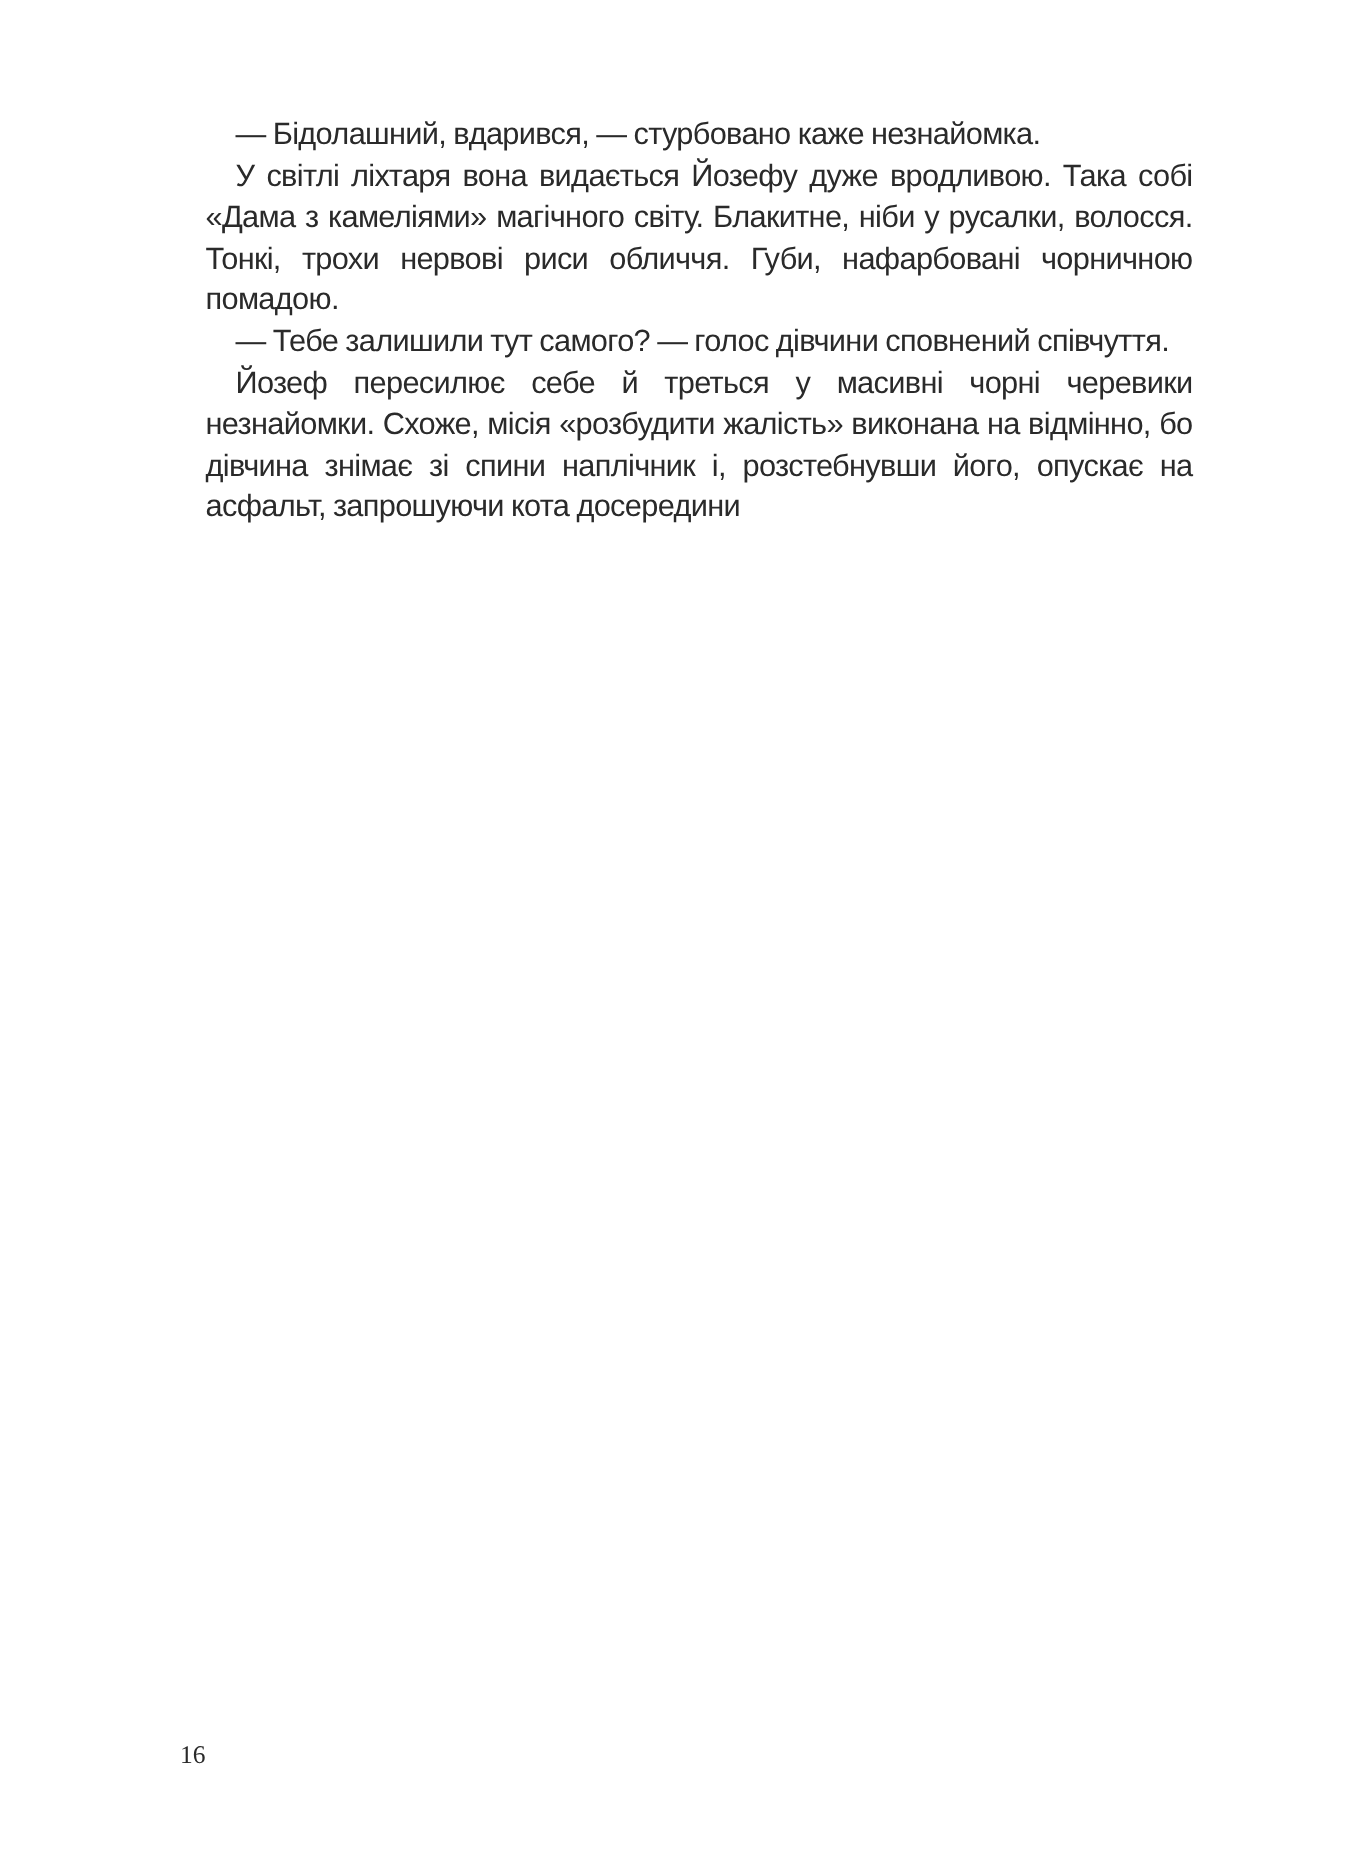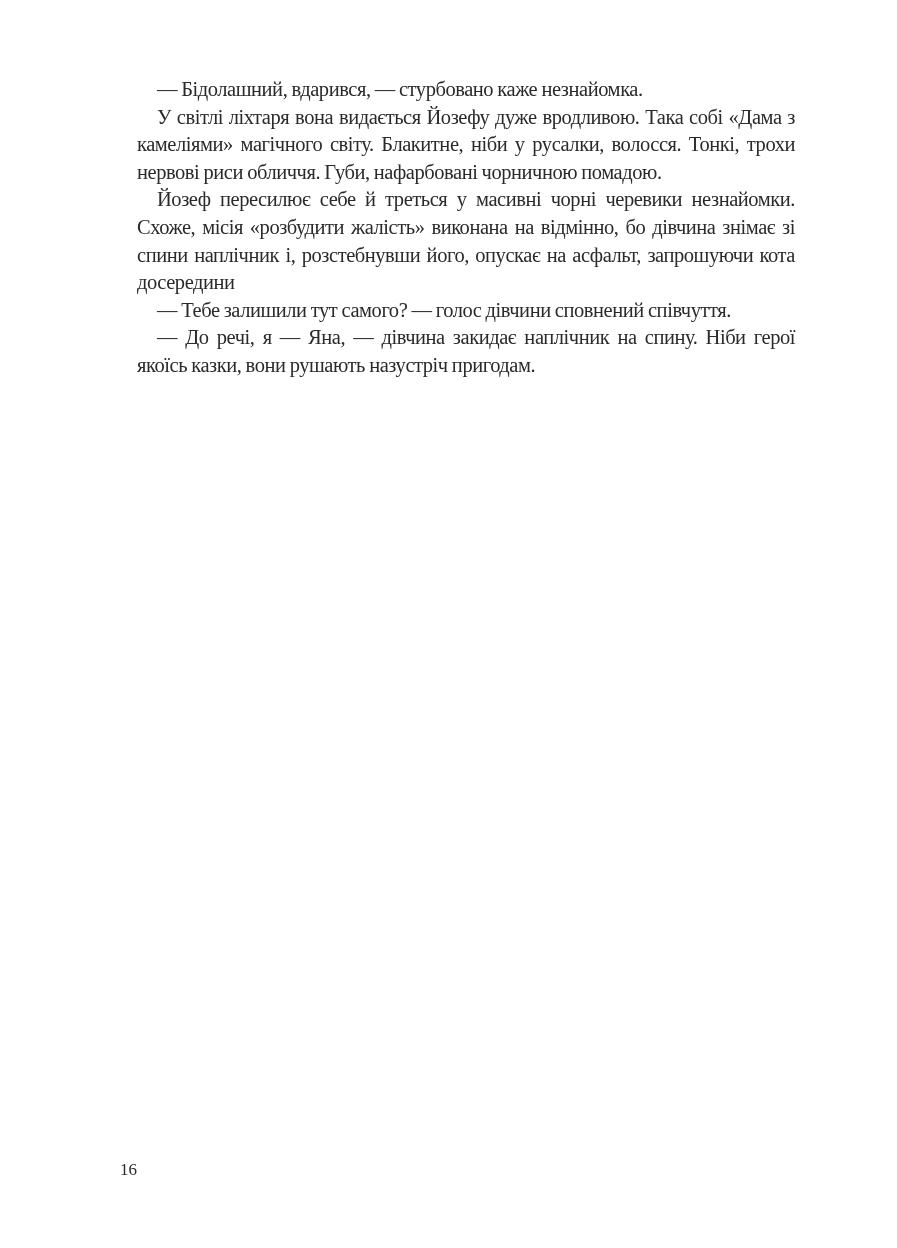--- a/index.html
+++ b/index.html
@@ -18,21 +18,21 @@
       left: 0; top: 0;
       width: 897px;
       height: 1248px;
       background: #ffffff;
     }
     .text-block {
       position: absolute;
       left: 137px;
       top: 76px;
       width: 658px;
-      font-family: Liberation Serif, serif;
+      font-family: Liberation Sans, sans-serif;
       font-size: 20.5px;
       line-height: 27.6px;
       color: #2a2a2a;
       letter-spacing: -0.45px;
       word-spacing: -0.5px;
     }
     .para {
       margin: 0;
       text-indent: 20px;
       text-align: justify;
@@ -48,18 +48,17 @@
       color: #2a2a2a;
     }
   </style>
 </head>
 <body>
 
 <div class="page">
   <div class="text-block">
     <p class="para">— Бідолашний, вдарився, — стурбовано каже незнайомка.</p>
     <p class="para">У світлі ліхтаря вона видається Йозефу дуже вродливою. Така собі «Дама з камеліями» магічного світу. Блакитне, ніби у русалки, волосся. Тонкі, трохи нервові риси обличчя. Губи, нафарбовані чорничною помадою.</p>
+    <p class="para">— Тебе залишили тут самого? — голос дівчини сповнений співчуття.</p>
     <p class="para">Йозеф пересилює себе й треться у масивні чорні чере­вики незнайомки. Схоже, місія «розбудити жалість» вико­нана на відмінно, бо дівчина знімає зі спини наплічник і, розстебнувши його, опускає на асфальт, запрошуючи кота досередини</p>
-    <p class="para">— Тебе залишили тут самого? — голос дівчини сповнений співчуття.</p>
-    <p class="para">— До речі, я — Яна, — дівчина закидає наплічник на спину. Ніби герої якоїсь казки, вони рушають назустріч пригодам.</p>
   </div>
   <div class="page-number">16</div>
 </div>
 
 </body></html>

